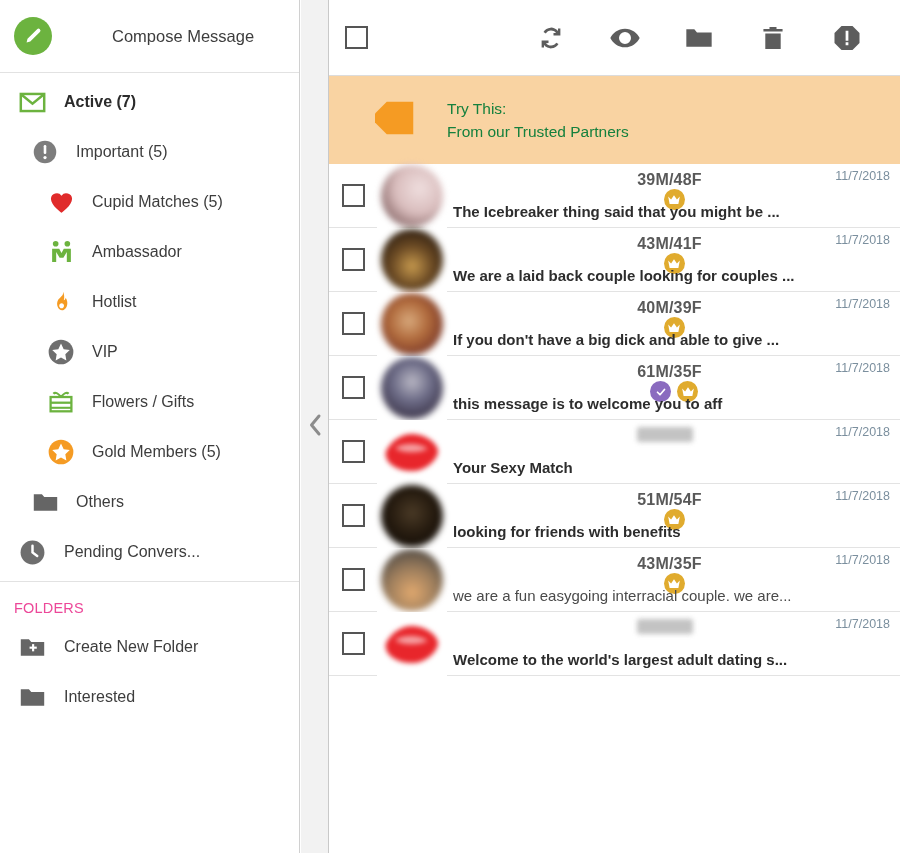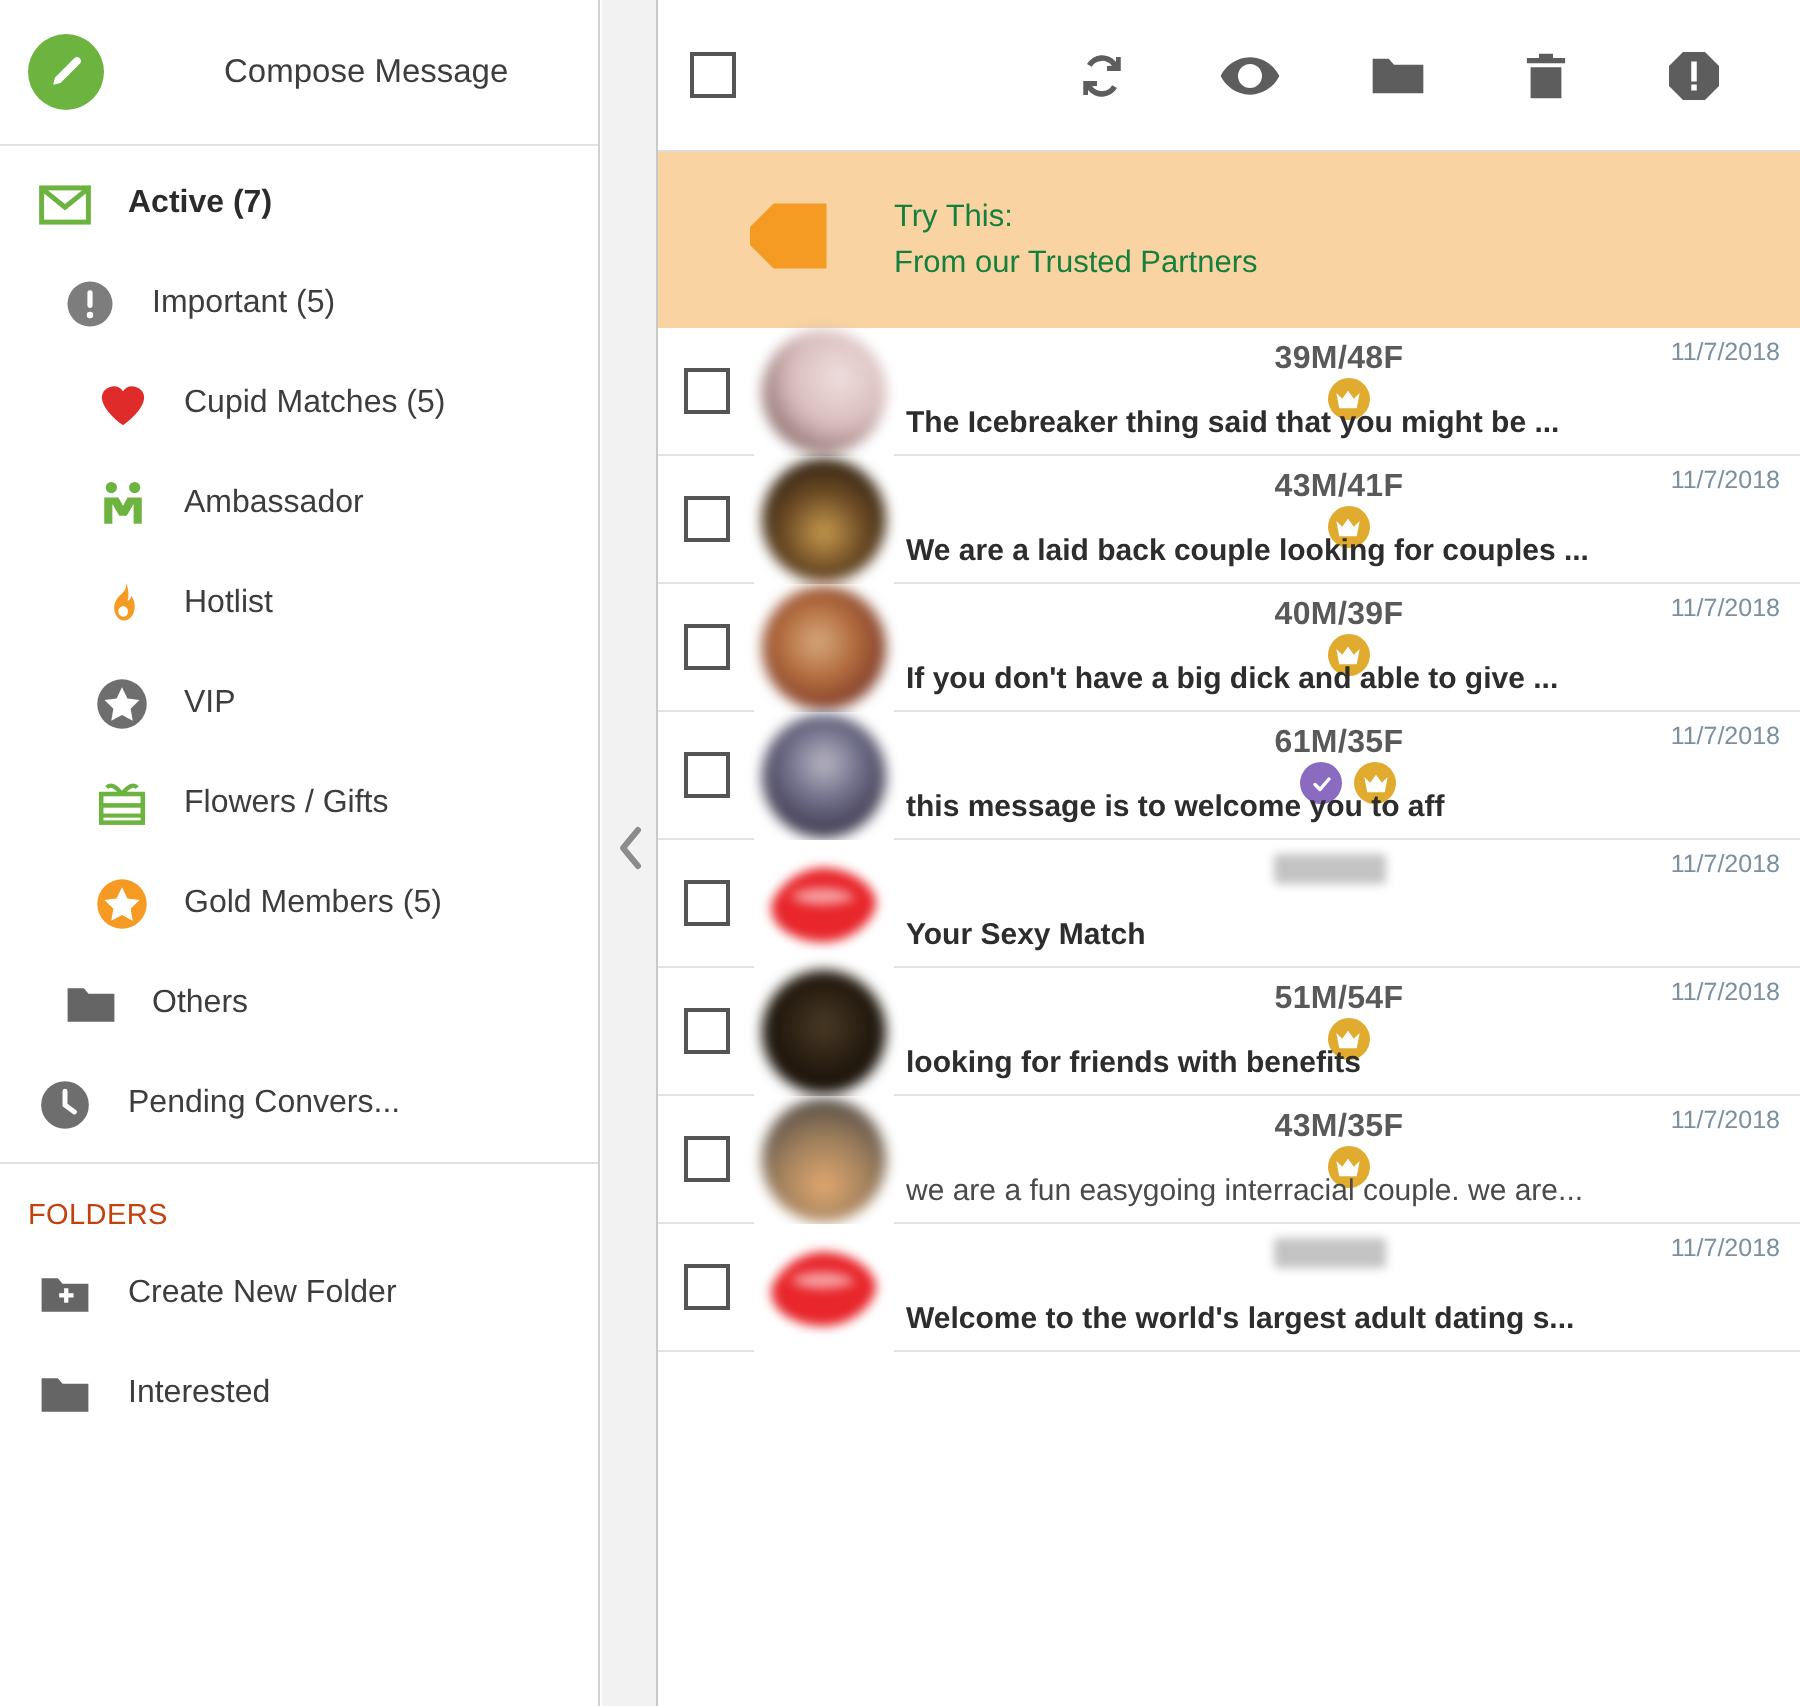--- a/index.html
+++ b/index.html
@@ -56,21 +56,21 @@
   
   .lvl0 .nav-ico { width: 36px; margin-left: 14px; }
   .lvl0 .nav-label { margin-left: 14px; }
   .lvl1 .nav-ico { width: 34px; margin-left: 28px; }
   .lvl1 .nav-label { margin-left: 14px; }
   .lvl2 .nav-ico { width: 34px; margin-left: 44px; }
   .lvl2 .nav-label { margin-left: 14px; }
 
   .folders-sep { border-top: 1px solid #e2e2e2; margin-top: 4px; }
   .folders-head {
-    font-size: 14.5px; color: #c2410c;
+    font-size: 14.5px; color: #ec4899;
     padding: 18px 0 6px 14px;
     letter-spacing: .2px;
   }
 
   
   #collapse-handle {
     position: absolute;
     left: 301px; top: 0;
     width: 28px; height: 853px;
     background: #f2f2f2;

